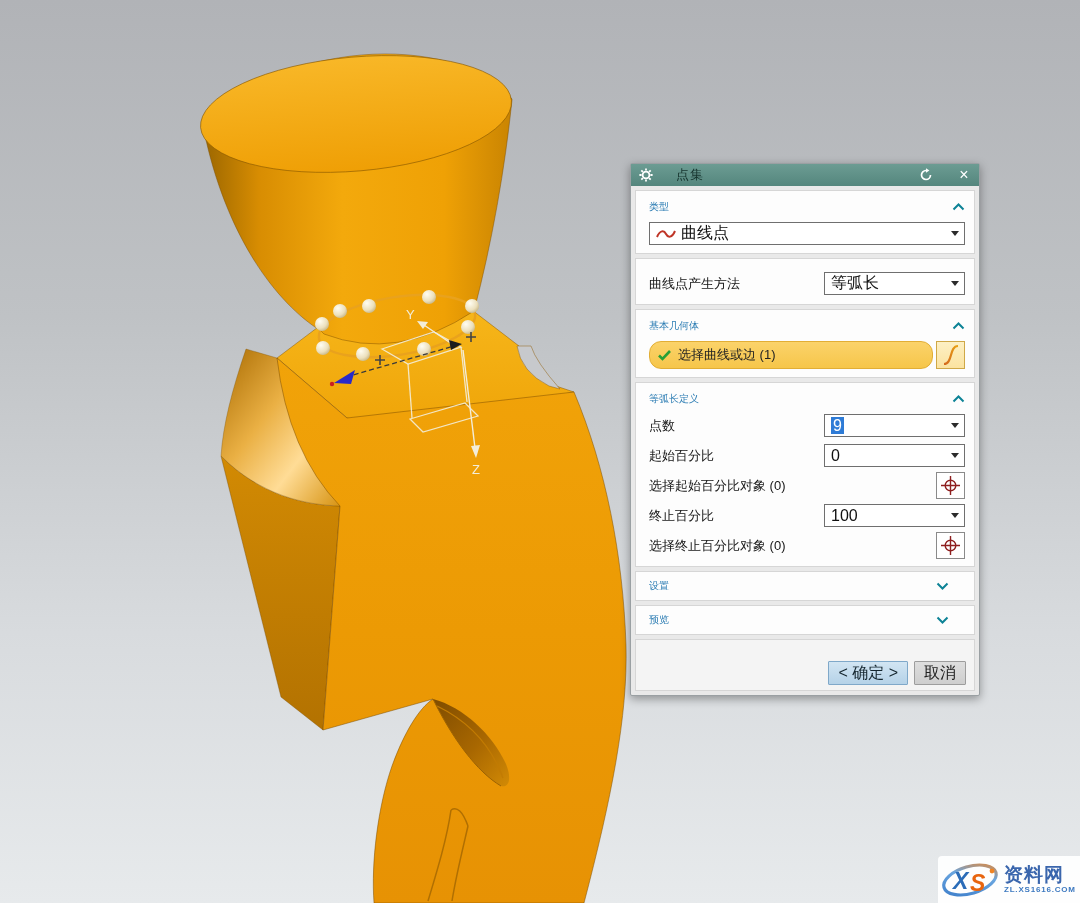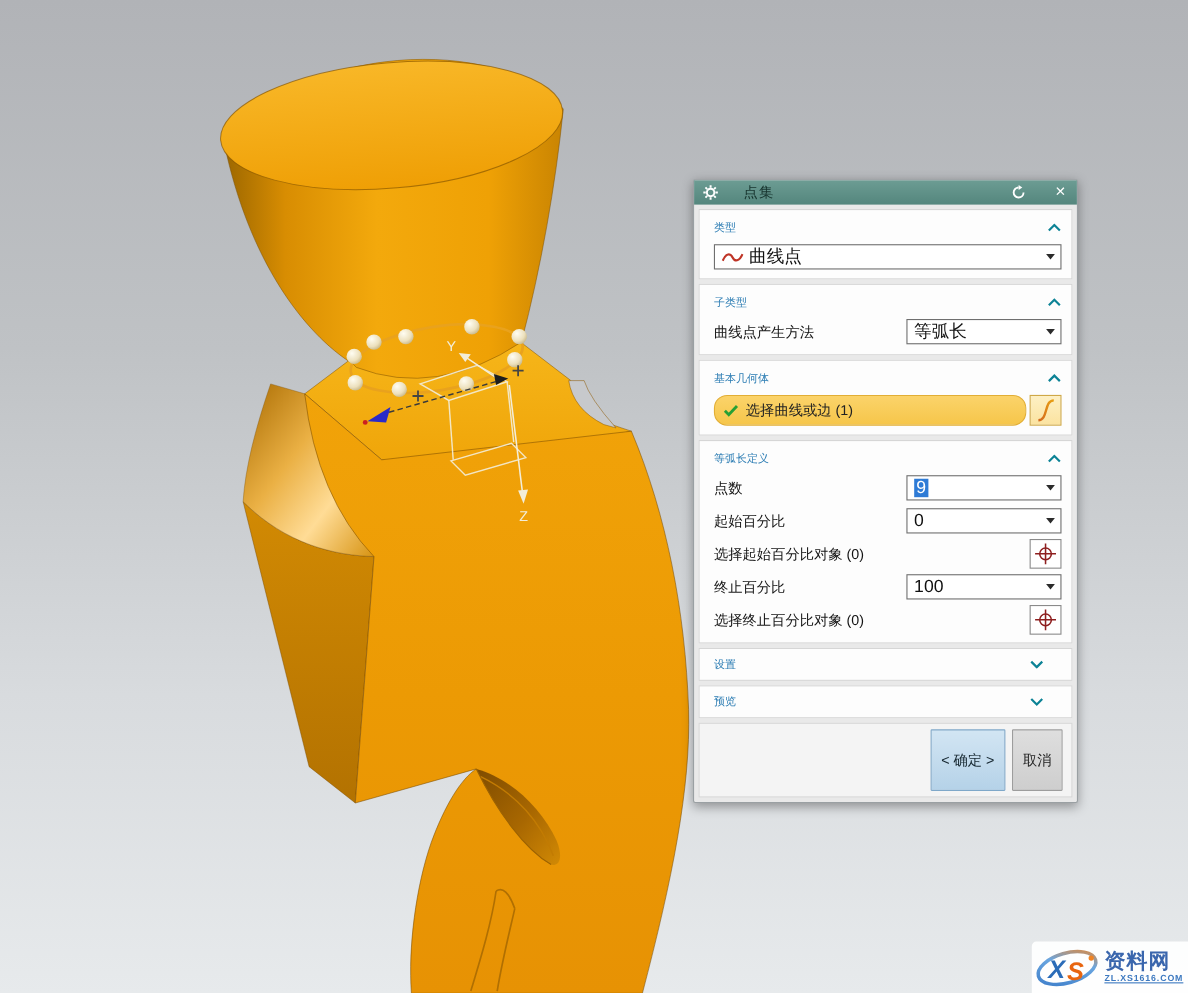--- a/index.html
+++ b/index.html
@@ -36,30 +36,30 @@
   .selrow{display:flex;align-items:stretch;margin-top:6px;gap:3px;}
   .selfield{flex:1;display:flex;align-items:center;gap:7px;padding:0 8px;height:26px;
             background:linear-gradient(180deg,#fbd36a,#f6c64a);border:1px solid #e2ae35;border-radius:12px;
             color:#222;}
   .sbtn{width:29px;height:28px;box-sizing:border-box;border:1px solid #cfa847;
         background:linear-gradient(180deg,#fdf0c4,#fbe3a0);display:flex;align-items:center;justify-content:center;}
   .pbtn{width:29px;height:27px;box-sizing:border-box;border:1px solid #8a8a8a;background:#fff;
         display:flex;align-items:center;justify-content:center;}
   .footer{background:#f4f4f4;border:1px solid #d6d6d6;margin-bottom:4px;padding:5px 8px;
           display:flex;justify-content:flex-end;gap:6px;}
-  .btn{height:22px;padding:16px 9px;font-size:13px;display:flex;align-items:center;border-radius:1px;}
+  .btn{height:22px;padding:0 9px;font-size:16px;display:flex;align-items:center;border-radius:1px;margin-top:16px;}
   .btn.ok{background:linear-gradient(180deg,#d2e5f3,#b5d2e8);border:1px solid #7fa8c9;color:#15262f;}
   .btn.cancel{background:linear-gradient(180deg,#dedede,#cecece);border:1px solid #9d9d9d;color:#222;text-align:right;}
 
   
   .watermark{position:absolute;right:0;bottom:0;width:142px;height:47px;background:rgba(255,255,255,.93);
              border-radius:4px 0 0 0;display:flex;align-items:center;padding:0 4px 0 2px;box-sizing:border-box;}
   .wm-text{display:flex;flex-direction:column;line-height:1;margin-left:2px;}
   .wm-name{font-size:19px;font-weight:bold;color:#3a66ad;letter-spacing:1px;}
-  .wm-url{font-size:8px;font-weight:bold;color:#3d79c0;letter-spacing:.8px;margin-top:2px;text-decoration:underline;}
+  .wm-url{font-size:8px;font-weight:bold;color:#3d79c0;letter-spacing:.8px;margin-top:2px;}
 </style>
 </head>
 <body>
 
 <div class="stage">
 
   <svg width="1080" height="903" viewBox="0 0 1080 903" style="position:absolute;left:0;top:0;">
     <defs>
       <linearGradient id="coneG" x1="0" y1="0" x2="1" y2="0">
         <stop offset="0" stop-color="#9c6700"></stop>
@@ -214,26 +214,20 @@
         <div class="combo full">
           <svg width="20" height="12" viewBox="0 0 20 12" style="margin-right:5px;">
             <path d="M1,9 C4,2 8,2 10,6 C12,10 16,10 19,3" fill="none" stroke="#bf3527" stroke-width="2"></path>
           </svg>
           <span class="ctext">曲线点</span>
           <span class="caret"></span>
         </div>
       </div>
 
       <div class="card">
-        <div class="hdr">
-          <span class="htxt">子类型</span>
-          <svg width="13" height="8" viewBox="0 0 13 8">
-            <polyline points="1.5,6.5 6.5,1.5 11.5,6.5" fill="none" stroke="#0d8396" stroke-width="2"></polyline>
-          </svg>
-        </div>
         <div class="row">
           <span class="lbl">曲线点产生方法</span>
           <div class="combo w140">
             <span class="ctext">等弧长</span>
             <span class="caret"></span>
           </div>
         </div>
       </div>
 
       <div class="card">

